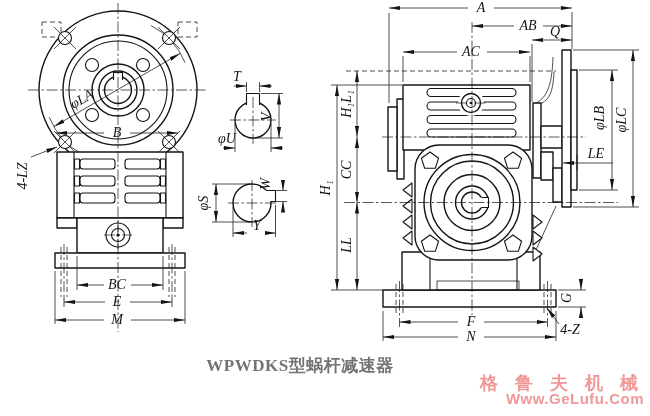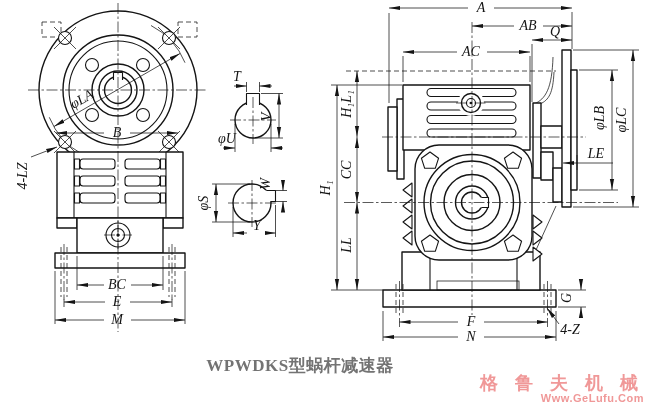--- a/index.html
+++ b/index.html
@@ -14,21 +14,21 @@
   .of2{fill:#ffffff;stroke:#141414;stroke-width:1.1;stroke-linejoin:round;}
   .t  {fill:none;stroke:#141414;stroke-width:.75;}
   .d  {fill:none;stroke:#141414;stroke-width:.75;stroke-dasharray:5 3;}
   .c  {fill:none;stroke:#141414;stroke-width:.7;stroke-dasharray:11 2.5 2.5 2.5;}
   .mask{fill:#ffffff;stroke:none;}
   #caption{position:absolute;left:200px;top:354px;width:200px;text-align:center;
            font-weight:bold;font-size:17px;color:#737373;letter-spacing:.5px;}
   #watermark{position:absolute;right:6px;top:376px;text-align:right;color:#f09898;
              font-family:"Liberation Sans","DejaVu Sans",sans-serif;font-weight:bold;line-height:15px;}
   #watermark .w1{font-size:18px;letter-spacing:6px;}
-  #watermark .w2{font-size:11px;letter-spacing:.5px;margin-left:28px;}
+  #watermark .w2{font-size:15px;letter-spacing:.5px;margin-left:28px;}
 </style>
 </head>
 <body>
 
 <div id="stage">
 <svg width="650" height="416" viewBox="0 0 650 416">
   <defs>
     <marker id="aE" orient="auto" markerUnits="userSpaceOnUse" markerWidth="12" markerHeight="8" refX="11" refY="3.5">
       <path d="M0,1.4 L11,3.5 L0,5.6 Z" fill="#141414"></path>
     </marker>

